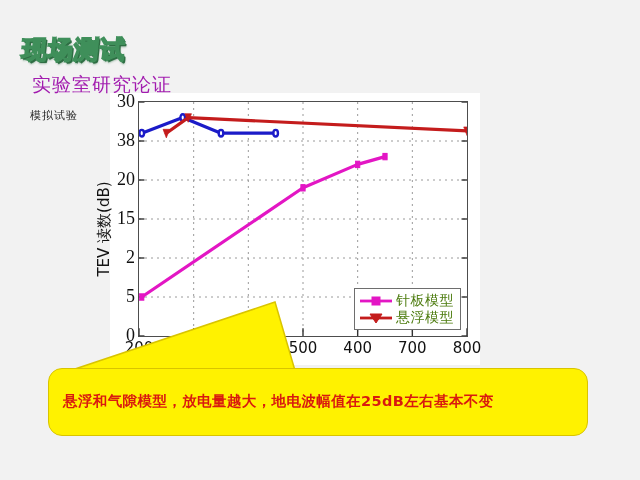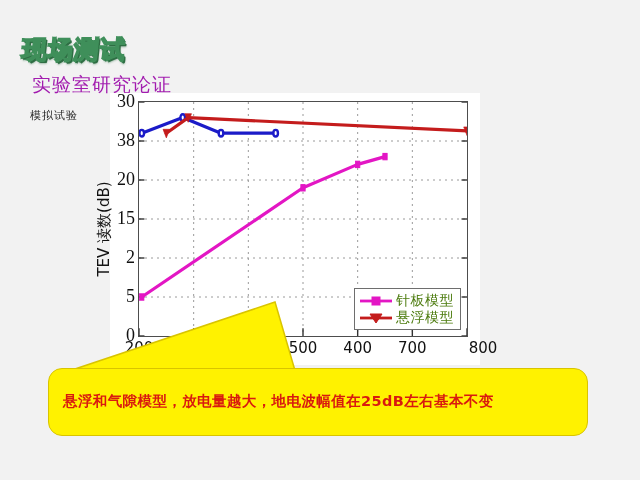--- a/index.html
+++ b/index.html
@@ -158,21 +158,21 @@
         <div class="y-tick-label" style="top: 50%;">15</div>
         <div class="y-tick-label" style="top: 33.3333%;">20</div>
         <div class="y-tick-label" style="top: 16.6667%;">38</div>
         <div class="y-tick-label" style="top: 0%;">30</div>
         <div class="x-tick-label" style="left: 0%;">200</div>
         <div class="x-tick-label" style="left: 16.6667%;">300</div>
         <div class="x-tick-label" style="left: 33.3333%;">400</div>
         <div class="x-tick-label" style="left: 50%;">500</div>
         <div class="x-tick-label" style="left: 66.6667%;">400</div>
         <div class="x-tick-label" style="left: 83.3333%; text-align: right;">700</div>
-        <div class="x-tick-label" style="left: 100%; margin-left: 16px;">800</div>
+        <div class="x-tick-label" style="left: 100%;">800</div>
       </div>
 
     <div id="legend">
         <div class="legend-row">
           <svg class="legend-sample" viewBox="0 0 34 14">
             <line x1="1" y1="7" x2="33" y2="7" stroke="#E316C4" stroke-width="2.8"></line>
             <rect x="13" y="3" width="8" height="8" fill="#E316C4" stroke="#E316C4" stroke-width="1"></rect>
           </svg>
           <span class="legend-label">针板模型</span>
         </div>

